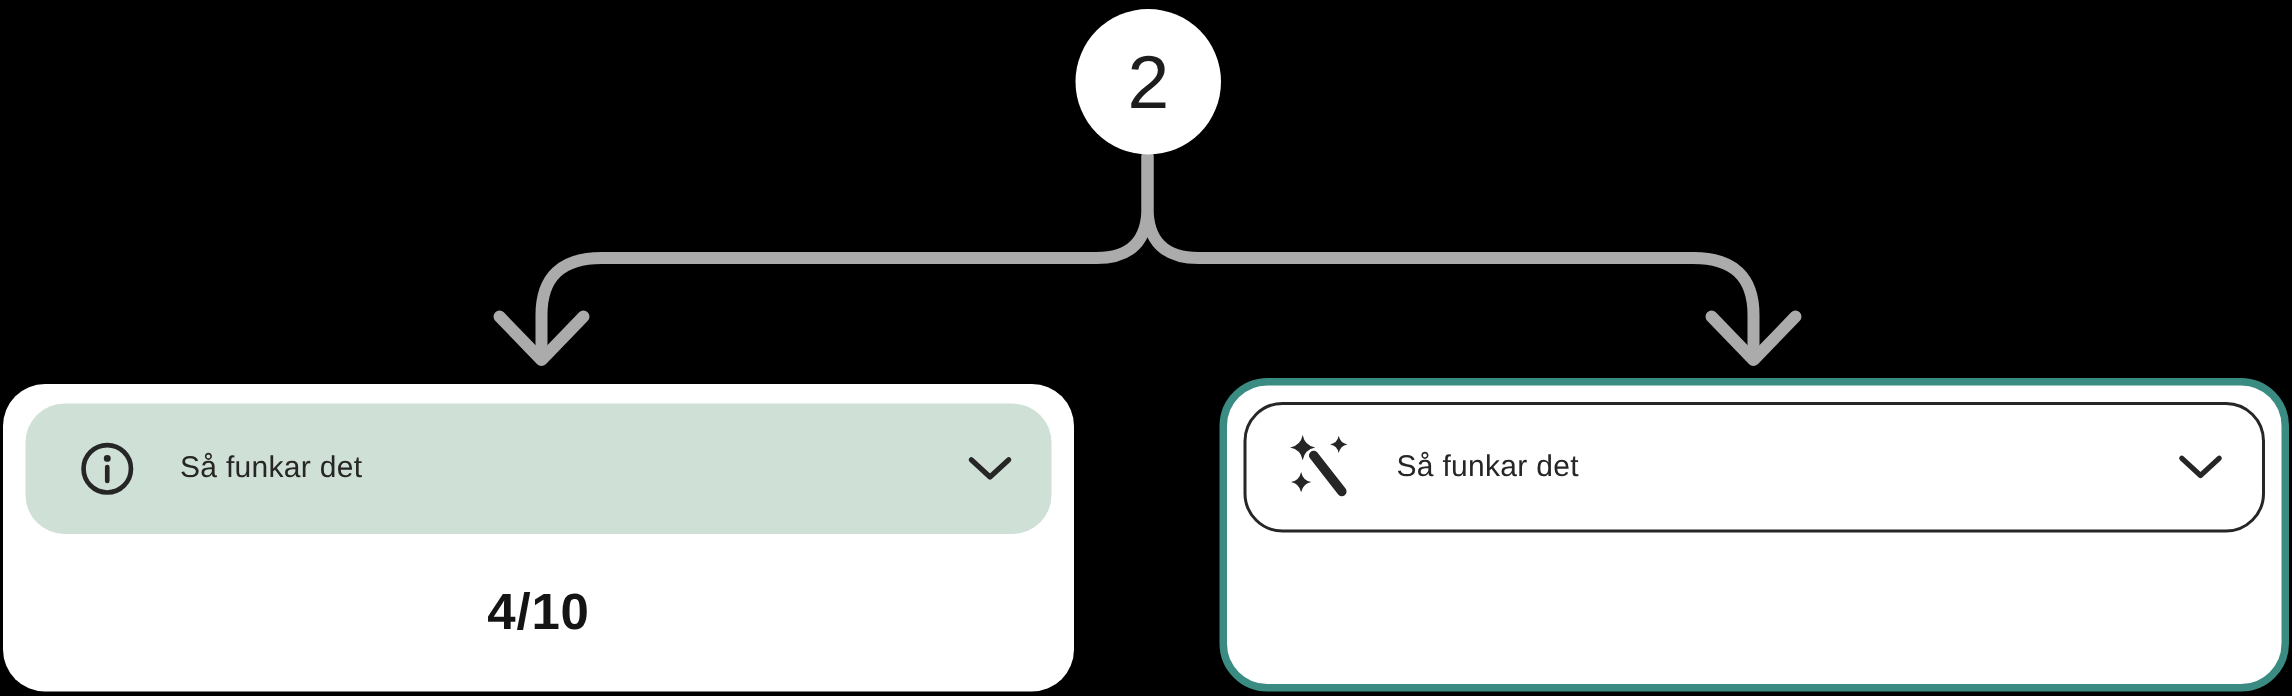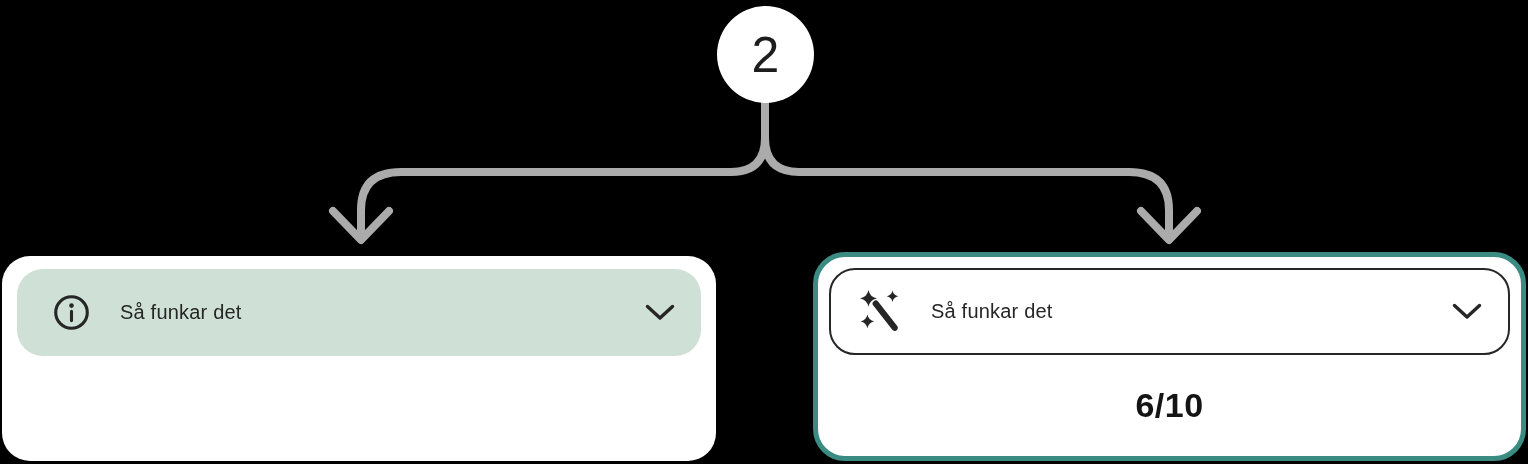--- a/index.html
+++ b/index.html
@@ -154,37 +154,37 @@
           <line class="ink-stroke" x1="18.5" y1="17.4" x2="18.5" y2="26.6" stroke-width="3.1" stroke-linecap="round"></line>
         </svg>
       </span>
       <span class="pill-label">Så funkar det</span>
       <span class="icon chevron">
         <svg width="30" height="17" viewBox="0 0 30 17">
           <path class="ink-stroke" d="M2.5 2.5 L15 14 L27.5 2.5" stroke-width="3.4" stroke-linecap="round" stroke-linejoin="round"></path>
         </svg>
       </span>
     </button>
+    <div class="score-area">
+      <span class="score">4/10</span>
+    </div>
   </div>
 
   <div class="card card-right">
     <button class="pill pill-outline">
       <span class="icon">
         <svg width="46" height="46" viewBox="0 0 44 44">
           <line class="ink-stroke" x1="17" y1="14" x2="35" y2="37" stroke-width="6" stroke-linecap="round"></line>
           <path class="ink-fill" d="M10 1 Q11.3 7.7 18 9 Q11.3 10.3 10 17 Q8.7 10.3 2 9 Q8.7 7.7 10 1 Z"></path>
           <path class="ink-fill" d="M33 1.5 Q33.9 6.1 38.5 7 Q33.9 7.9 33 12.5 Q32.1 7.9 27.5 7 Q32.1 6.1 33 1.5 Z"></path>
           <path class="ink-fill" d="M9 24.5 Q10.1 29.9 15.5 31 Q10.1 32.1 9 37.5 Q7.9 32.1 2.5 31 Q7.9 29.9 9 24.5 Z"></path>
         </svg>
       </span>
       <span class="pill-label">Så funkar det</span>
       <span class="icon chevron">
         <svg width="30" height="17" viewBox="0 0 30 17">
           <path class="ink-stroke" d="M2.5 2.5 L15 14 L27.5 2.5" stroke-width="3.4" stroke-linecap="round" stroke-linejoin="round"></path>
         </svg>
       </span>
     </button>
-    <div class="score-area">
-      <span class="score">6/10</span>
-    </div>
   </div>
 
 </div>
 
 </body></html>

